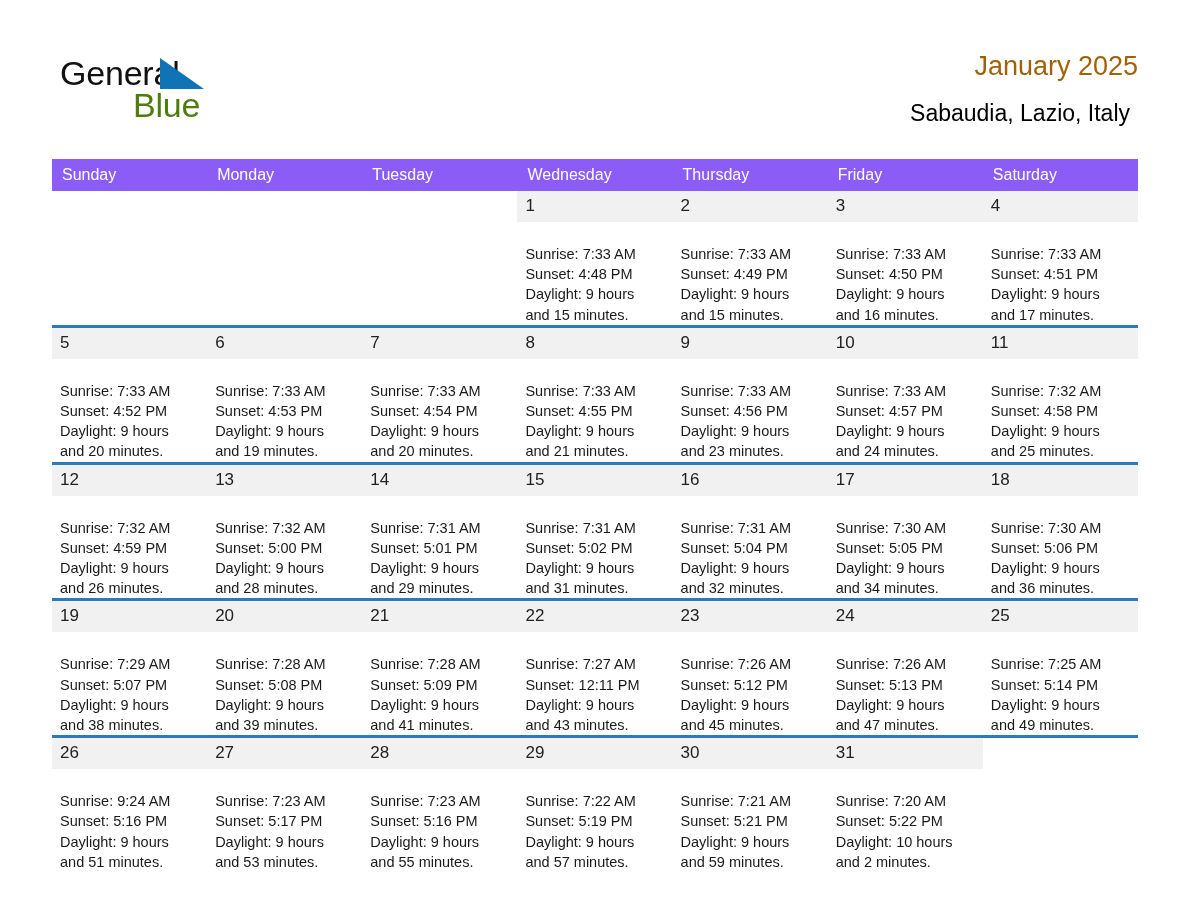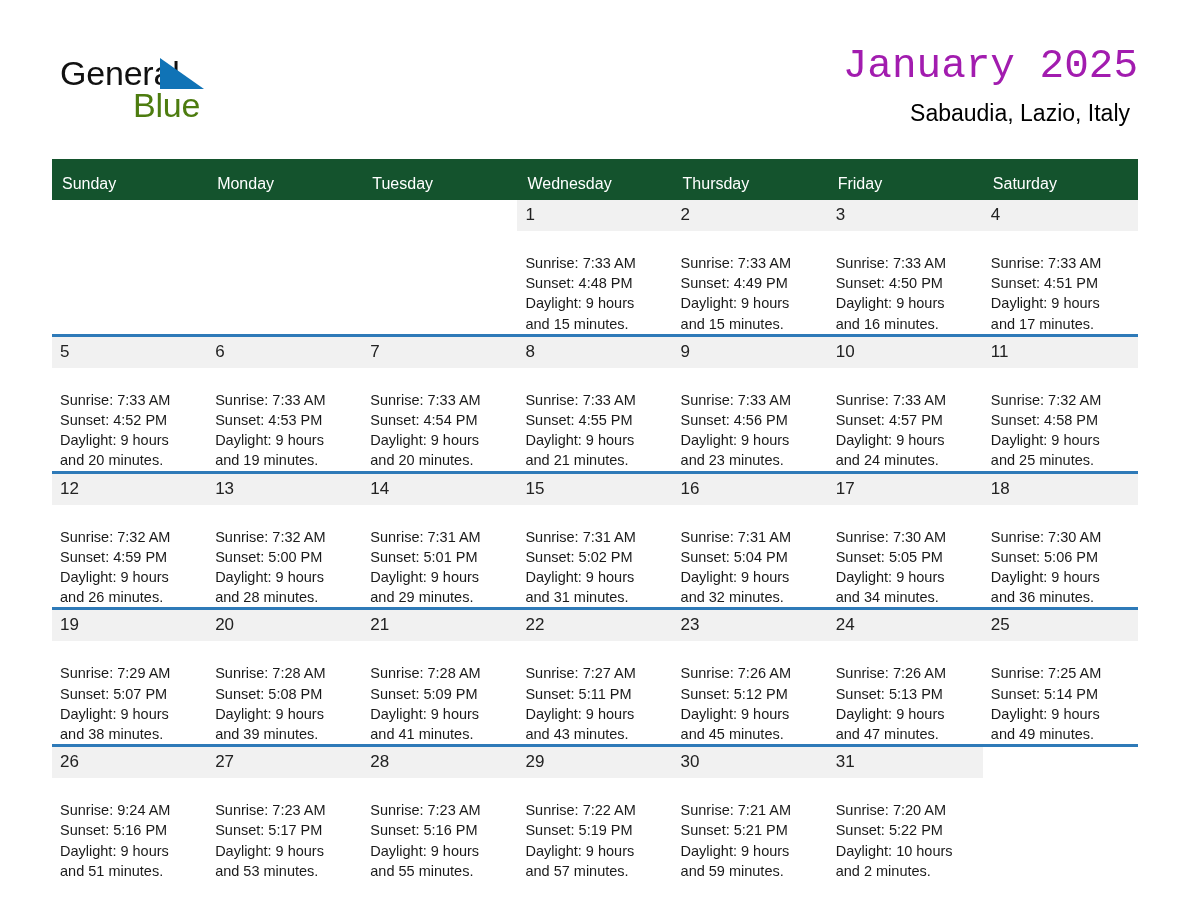--- a/index.html
+++ b/index.html
@@ -67,27 +67,26 @@
     font-family: "Liberation Sans", sans-serif;
   }
 
   .title-block {
     position: absolute;
     right: 0;
     top: 0;
     text-align: right;
   }
   .month-title {
-    font-size: 41px;
+    font-size: 27px;
     line-height: 52px;
     font-weight: normal;
-    color: #a21caf;
+    color: #a16207;
     margin: 0;
     white-space: nowrap;
-    font-family: Liberation Mono, monospace;
   }
   .location {
     font-size: 23px;
     line-height: 34px;
     color: #000000;
     margin: 8px;
     margin-top: 4px;
     white-space: nowrap;
   }
 
@@ -96,26 +95,26 @@
     position: absolute;
     left: 52px;
     top: 159px;
     width: 1086px;
     border-collapse: collapse;
     table-layout: fixed;
   }
   .calendar col { width: 155.14px; }
 
   thead th {
-    background: #14532d;
+    background: #8b5cf6;
     color: #ffffff;
     font-size: 16px;
     font-weight: normal;
     text-align: left;
-    padding: 16px 0 7px 10px;
+    padding: 7px 0 7px 10px;
     height: 18px;
     border: none;
   }
 
   tbody tr.week-row > td {
     border-top: 3px solid #2e7ab8;
     vertical-align: top;
     padding: 0;
     height: 132px;
     box-sizing: border-box;
@@ -441,21 +440,21 @@
                 <div>Daylight: 9 hours</div>
                 <div>and 41 minutes.</div>
               </div>
             </div>
           </td>
           <td>
             <div class="cell">
               <div class="daynum">22</div>
               <div class="details">
                 <div>Sunrise: 7:27 AM</div>
-                <div>Sunset: 5:11 PM</div>
+                <div>Sunset: 12:11 PM</div>
                 <div>Daylight: 9 hours</div>
                 <div>and 43 minutes.</div>
               </div>
             </div>
           </td>
           <td>
             <div class="cell">
               <div class="daynum">23</div>
               <div class="details">
                 <div>Sunrise: 7:26 AM</div>

